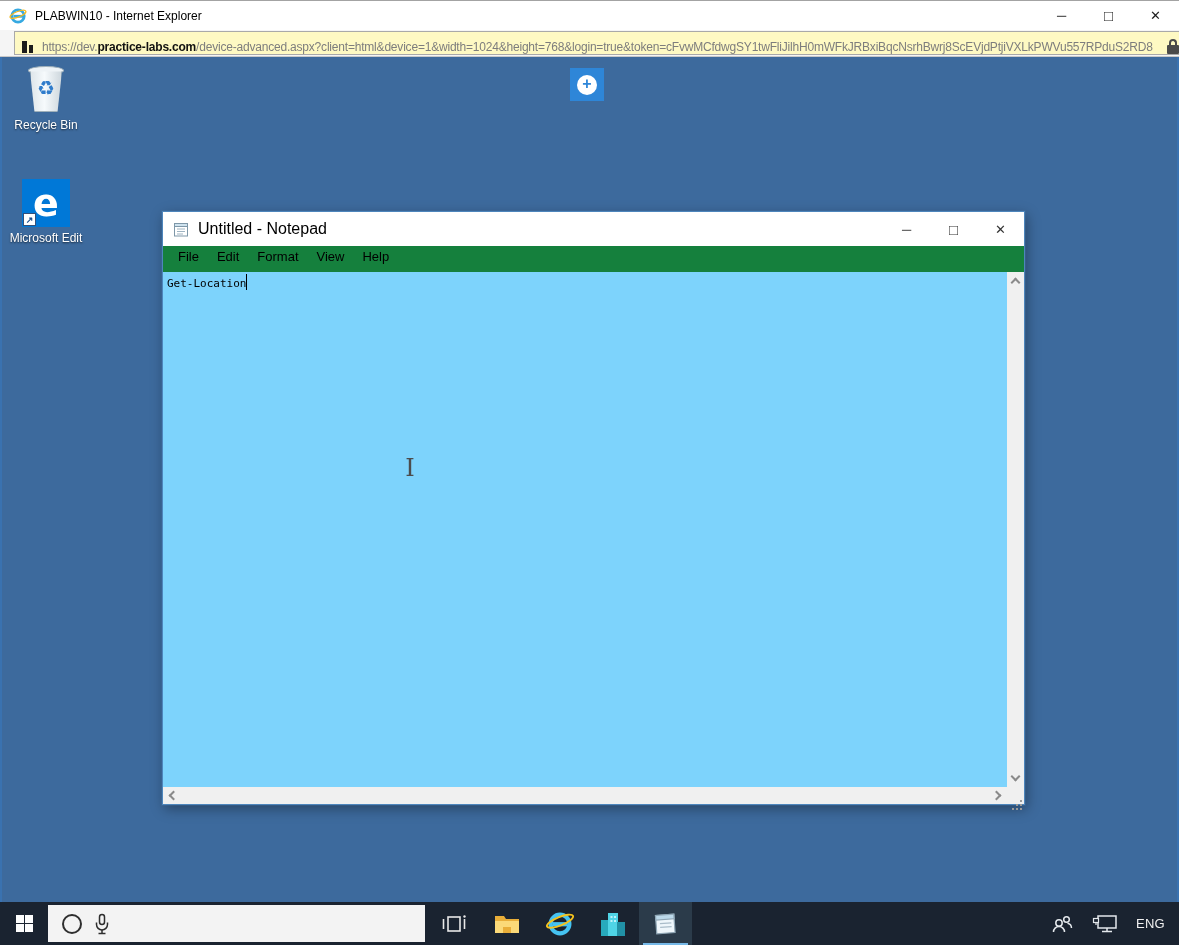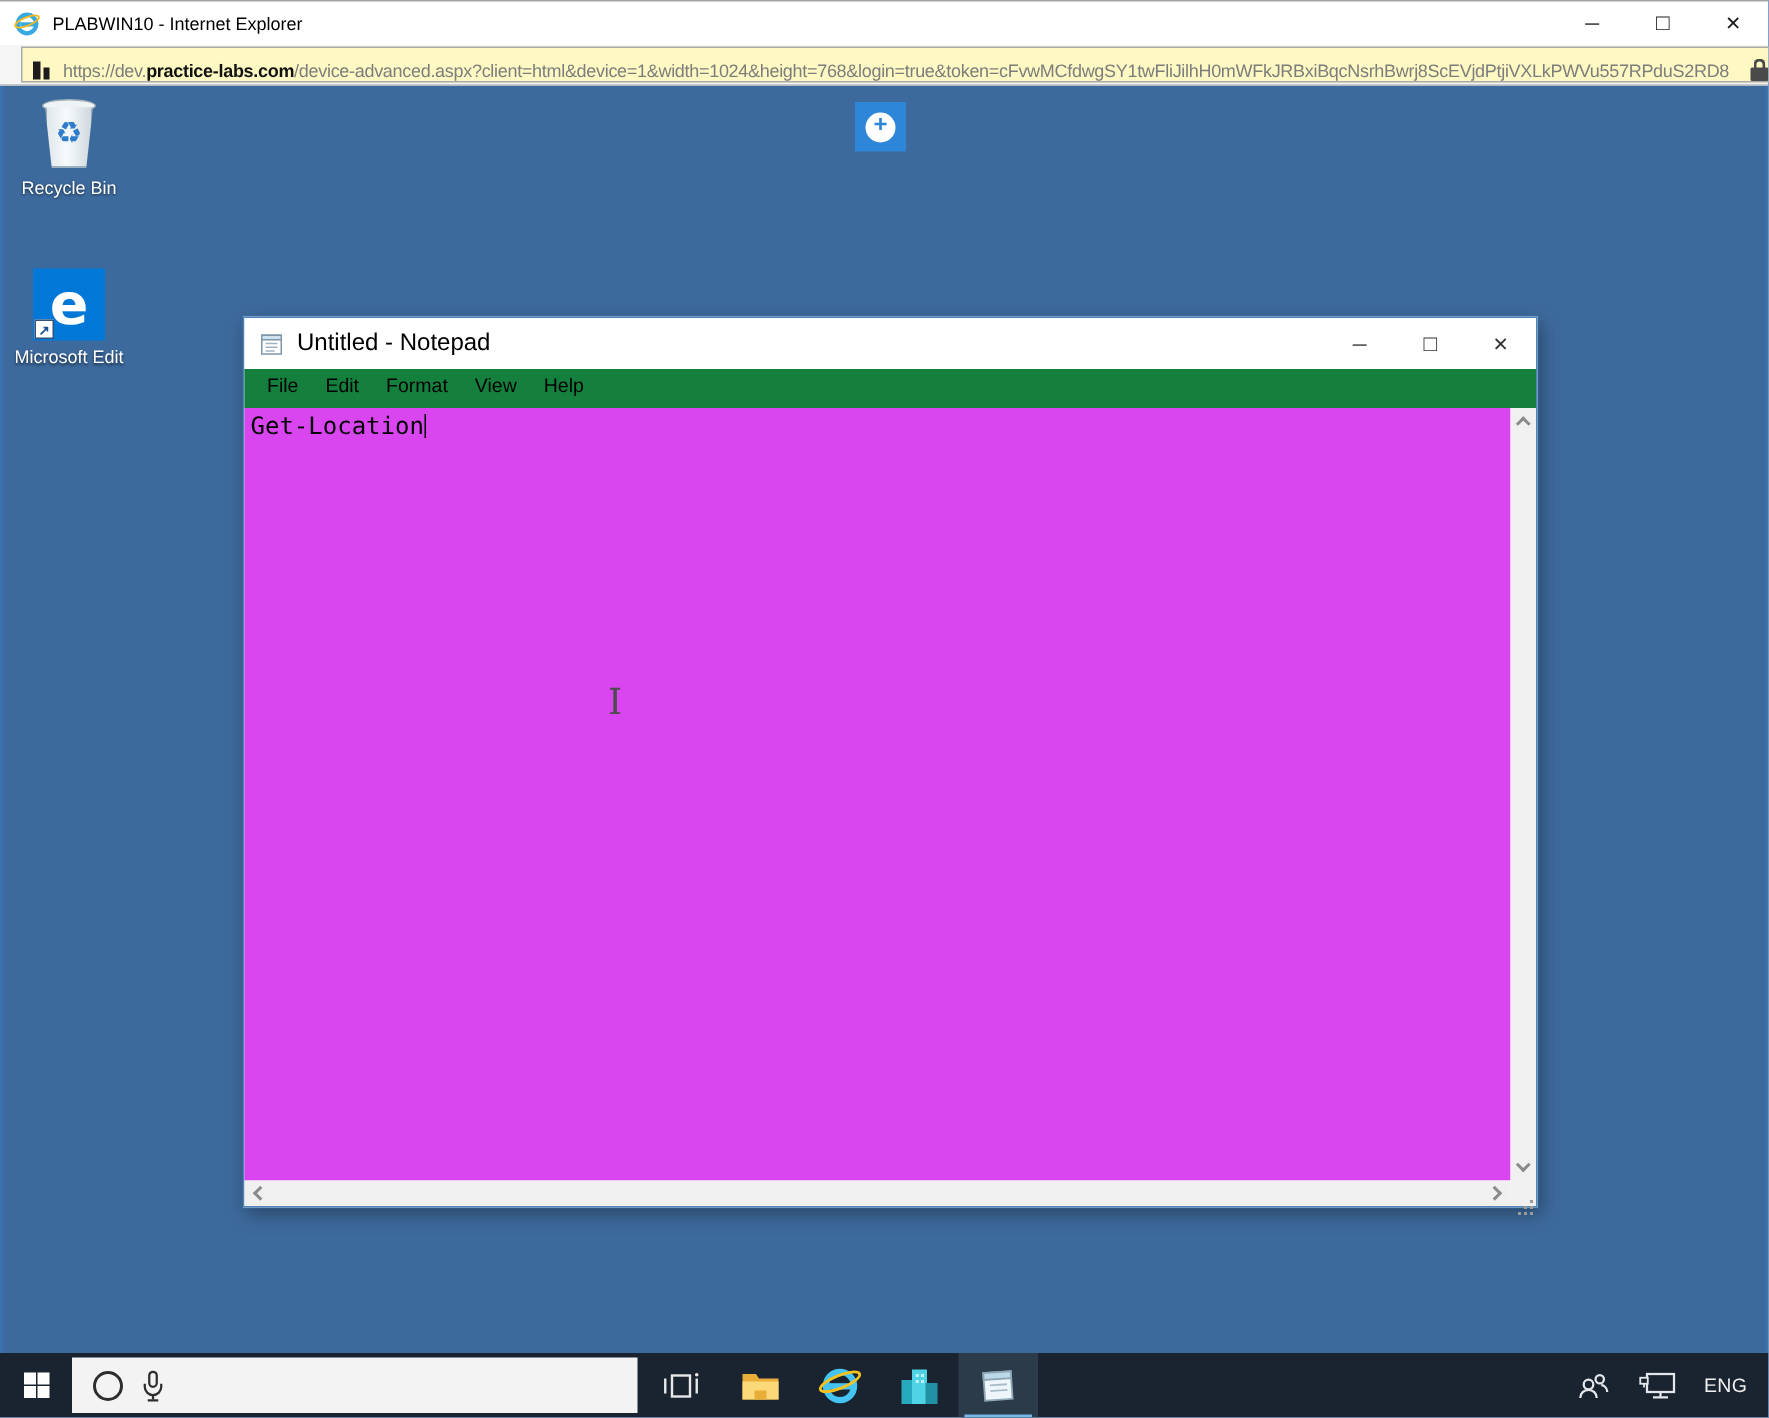--- a/index.html
+++ b/index.html
@@ -67,22 +67,22 @@
                  display:flex; align-items:center; }
   .np-title { font-size:16px; color:#000; margin-left:8px; }
   .np-ctrl { width:47px; height:100%; display:flex; align-items:center; justify-content:center;
              font-size:13px; color:#333; }
   .np-ctrl.max { font-size:15px; }
   .np-icon { width:17px; height:17px; margin-left:10px; flex:0 0 auto; }
   .np-menubar { position:absolute; left:0; top:34px; right:0; height:26px; background:#15803d;
                 display:flex; padding-left:6px; }
   .np-menu-item { font-size:13px; color:#000; padding:3px 9px; cursor:default; }
   .np-body { position:absolute; left:0; top:60px; right:0; bottom:0; }
-  .np-content { position:absolute; left:0; top:0; right:17px; bottom:17px; background:#d946ef;
-                overflow:hidden; font-family:"DejaVu Sans Mono", monospace; font-size:16px;
+  .np-content { position:absolute; left:0; top:0; right:17px; bottom:17px; background:#7dd3fc;
+                overflow:hidden; font-family:"DejaVu Sans Mono", monospace; font-size:11px;
                 color:#000; padding:2px 0 0 4px; cursor:text; }
   .caret { display:inline-block; width:1px; height:16px; background:#000; vertical-align:-3px; }
 
   .np-vscroll { position:absolute; top:0; right:0; bottom:17px; width:17px; background:#f0f0f0; }
   .np-hscroll { position:absolute; left:0; right:17px; bottom:0; height:17px; background:#f0f0f0; }
   .np-corner { position:absolute; right:0; bottom:0; width:17px; height:17px; background:#f0f0f0; }
   .chev { position:absolute; width:7px; height:7px; border-left:2px solid #8a8a8a; border-top:2px solid #8a8a8a; }
   .chev.up   { left:5px; top:7px;  transform:rotate(45deg); }
   .chev.down { left:5px; bottom:7px; transform:rotate(225deg); }
   .chev.left { left:7px; top:5px;  transform:rotate(-45deg); }

